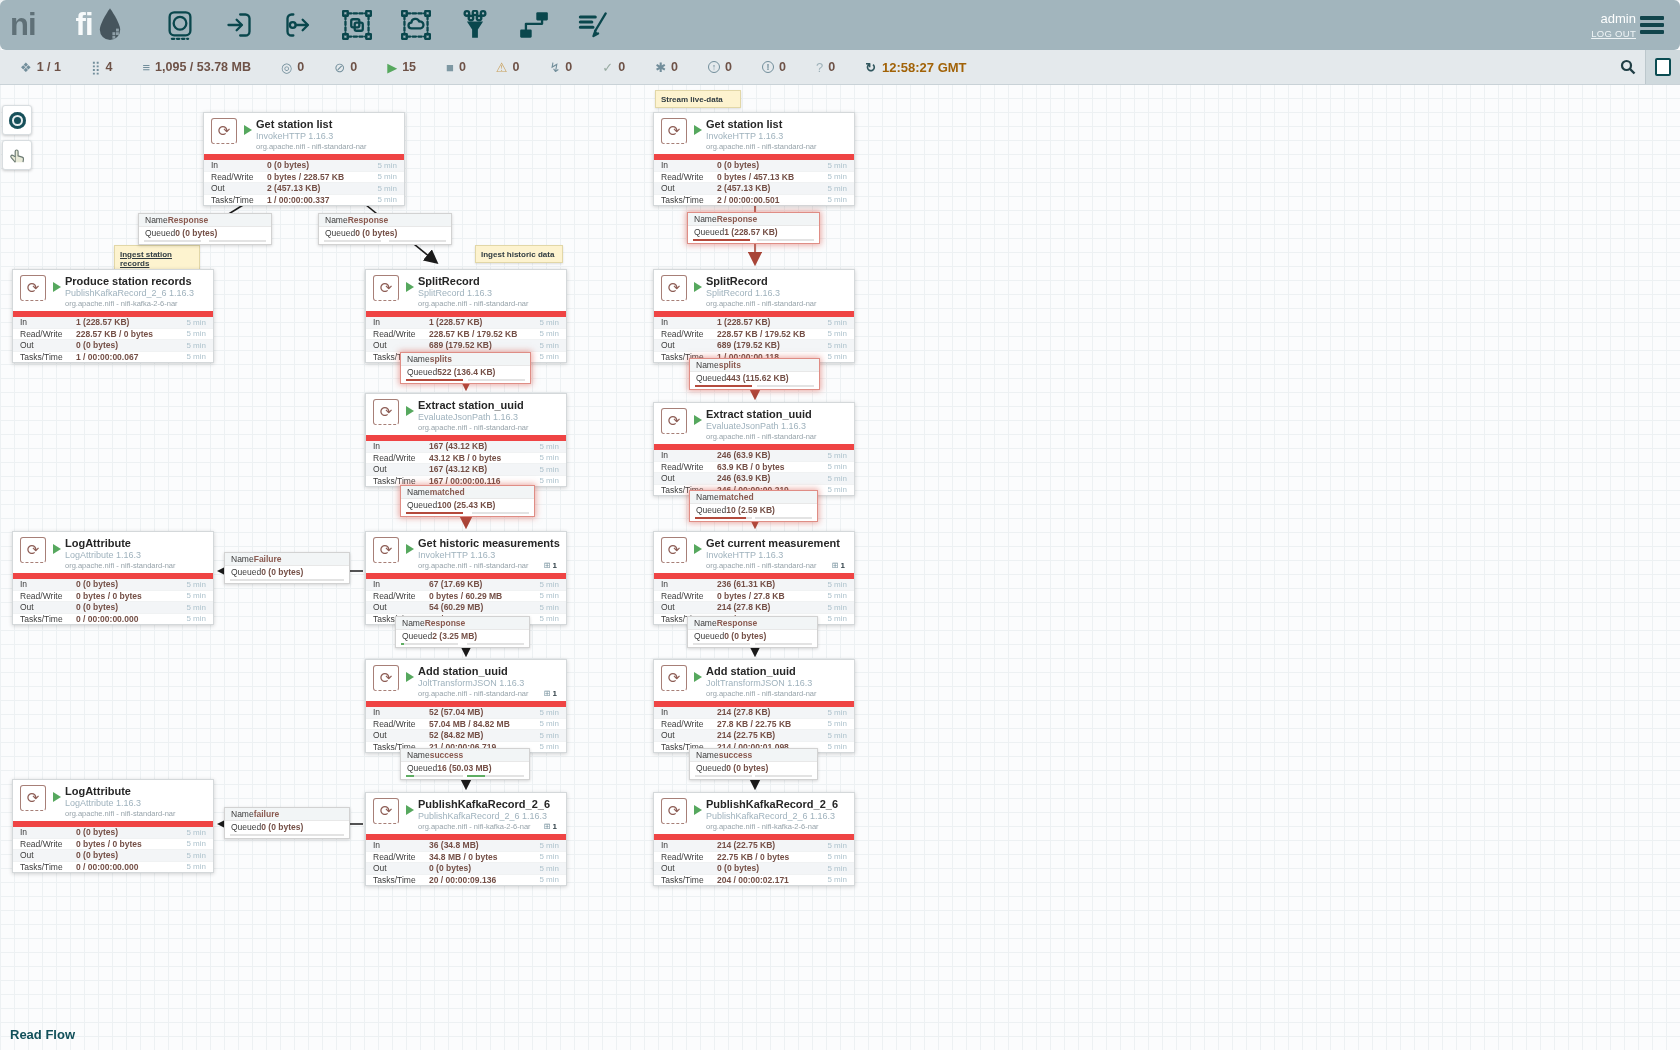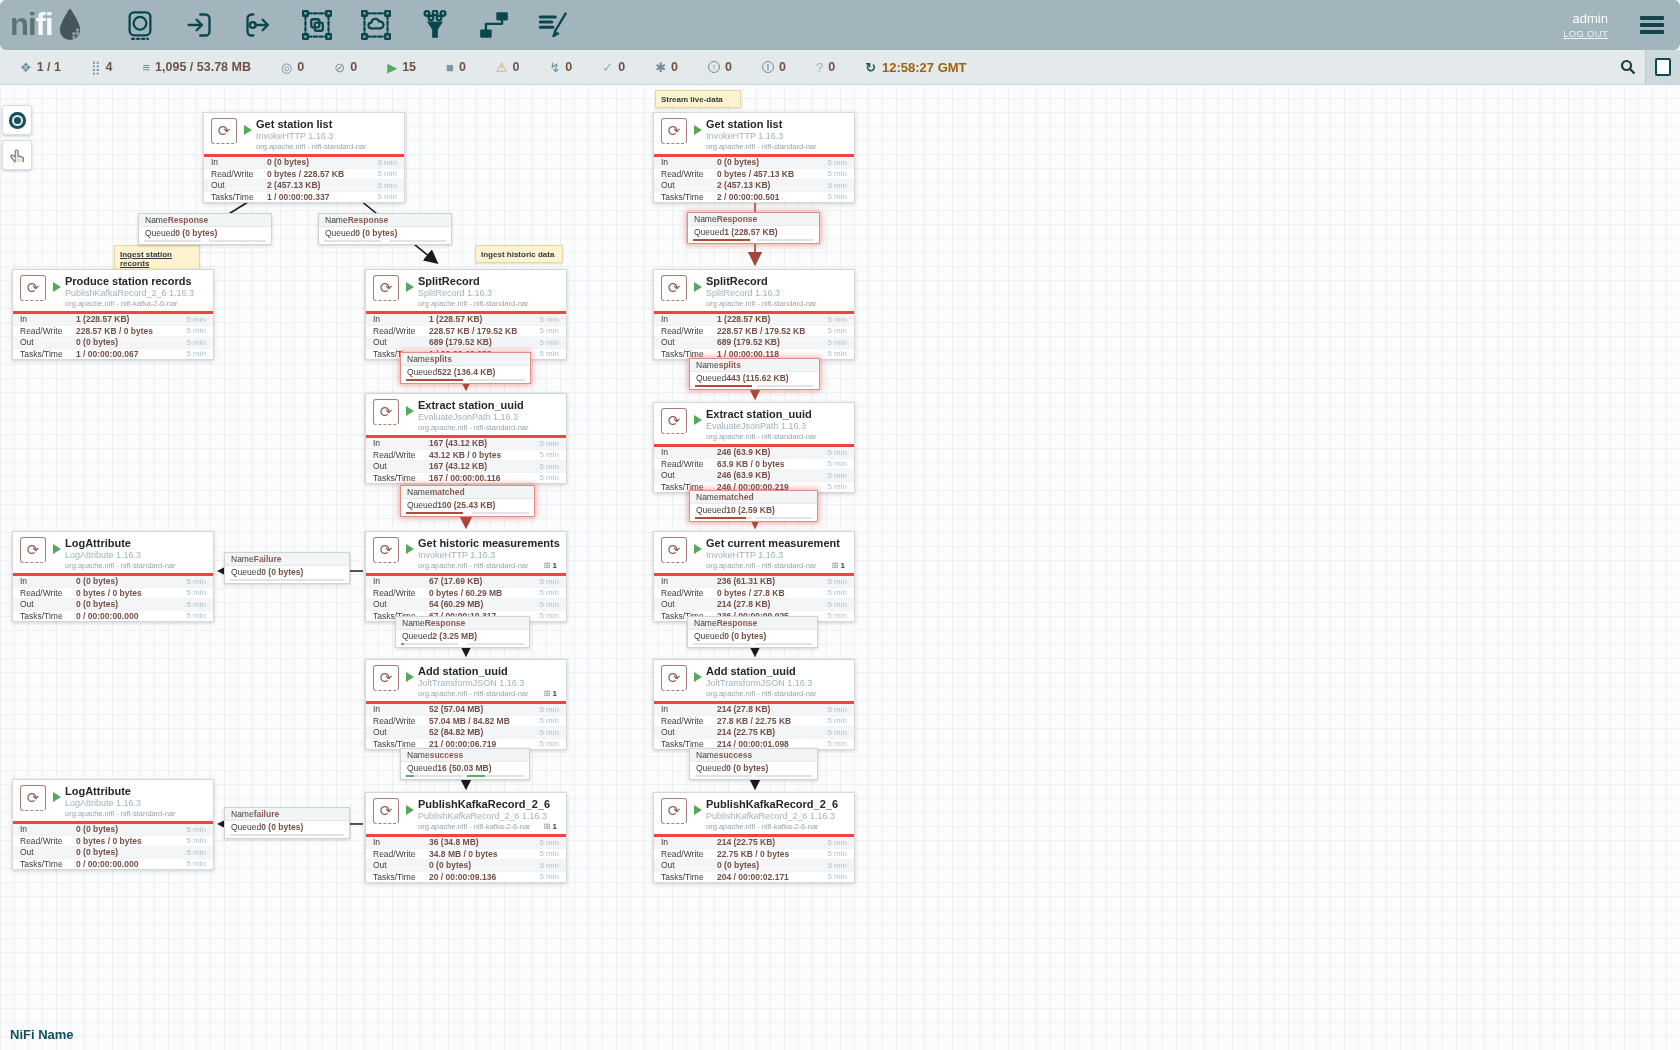--- a/index.html
+++ b/index.html
@@ -11,26 +11,26 @@
     background-image:linear-gradient(#edf1f3 1px,transparent 1px),
                      linear-gradient(90deg,#edf1f3 1px,transparent 1px);
     background-size:14px 14px;background-position:0 84px;}
   #edges{position:absolute;left:0;top:0;width:1680px;height:1050px;pointer-events:none;}
 
   
   .header{position:absolute;left:0;top:0;right:0;height:50px;background:#a2b5bd;z-index:20;
           display:flex;align-items:center;border-radius:6px;}
   .logo{display:flex;align-items:flex-end;margin-left:10px;user-select:none;}
   .logo .ni{font-size:31px;font-weight:700;color:#5f7077;letter-spacing:-1px;line-height:40px;}
-  .logo .fi{font-size:31px;font-weight:700;color:#f7fafb;letter-spacing:-1px;line-height:40px;}
+  .logo .fi{font-size:31px;font-weight:700;color:#f7fafb;letter-spacing:-1px;line-height:40px;padding-left:40px;}
   .logo svg{margin-left:2px;margin-bottom:2px;}
   .toolbar{display:flex;align-items:center;gap:29px;margin-left:40px;}
   .tool{width:30px;height:34px;display:flex;align-items:center;justify-content:center;cursor:pointer;}
   .tool svg{stroke:#0a474d;fill:none;stroke-width:2;stroke-linecap:round;stroke-linejoin:round;}
-  .hdr-right{margin-left:auto;display:flex;align-items:center;margin-right:12px;gap:28px;}
+  .hdr-right{margin-left:auto;display:flex;align-items:center;margin-right:12px;gap:0;}
   .who{display:flex;flex-direction:column;align-items:flex-end;gap:2px;}
   .who .admin{color:#fdfefe;font-size:13px;}
   .who .logout{color:#eef4f6;font-size:9.5px;text-decoration:underline;cursor:pointer;letter-spacing:.3px;}
   .burger{display:flex;flex-direction:column;gap:3px;cursor:pointer;padding:4px;}
   .burger span{display:block;width:24px;height:4px;background:#12454c;border-radius:1px;}
 
   
   .statusbar{position:absolute;left:0;top:50px;right:0;height:34px;background:#e4e9ec;
              border-bottom:1px solid #c9d2d7;z-index:20;display:flex;align-items:center;}
   .status-left{display:flex;align-items:center;gap:30px;margin-left:20px;flex:1;}
@@ -68,21 +68,21 @@
   .p-run{width:0;height:0;border-left:8px solid #56a85e;border-top:5px solid transparent;
          border-bottom:5px solid transparent;margin:7px 4px 0 7px;flex:0 0 auto;}
   .p-titles{flex:1;min-width:0;}
   .p-title{font-size:11px;font-weight:600;color:#262626;line-height:12px;white-space:nowrap;}
   .p-type{font-size:9px;color:#9fb2bd;line-height:10px;margin-top:1px;white-space:nowrap;}
   .p-meta-row{display:flex;align-items:flex-end;}
   .p-bundle{font-size:7.5px;color:#97a3aa;line-height:9px;margin-top:1px;flex:1;white-space:nowrap;}
   .p-badge{display:flex;align-items:center;gap:2px;margin-right:2px;}
   .p-badge-icon{font-size:8px;color:#728e9b;}
   .p-badge-count{font-size:8px;font-weight:700;color:#33424a;}
-  .p-stats{border-top:3px solid #ef4444;}
+  .p-stats{border-top:6px solid #ef4444;}
   .p-row{display:flex;align-items:center;height:10.5px;font-size:8.5px;border-top:1px solid #f0f2f3;}
   .p-row:first-child{border-top:none;}
   .p-row:nth-child(odd){background:#f3f5f7;}
   .p-row-label{width:56px;padding-left:7px;color:#3c3c3c;flex:0 0 auto;}
   .p-row-value{flex:1;color:#744f46;font-weight:600;white-space:nowrap;}
   .p-row-window{width:32px;padding-right:7px;text-align:right;color:#aec3cd;font-size:8px;flex:0 0 auto;}
 
   
   .connection{position:absolute;background:#fff;border:1px solid #d2d2d2;box-shadow:0 1px 3px rgba(0,0,0,.16);
               z-index:4;box-sizing:border-box;cursor:pointer;}
@@ -1139,14 +1139,14 @@
   <div class="pal nav">
     <span class="nav-dot"></span>
   </div>
   <div class="pal op">
     <svg width="18" height="18" viewBox="0 0 20 20">
       <path d="M8 18 8 6 a1.6 1.6 0 0 1 3.2 0 v5 l4.6 1.4 a2 2 0 0 1 1.4 2 l-.5 3.6" fill="#e8ead8" stroke="#6b7a72" stroke-width="1.3" stroke-linejoin="round"></path>
       <path d="M8 12 5.2 10.4a1.5 1.5 0 0 0-1.6 2.5L8 18" fill="#e8ead8" stroke="#6b7a72" stroke-width="1.3" stroke-linejoin="round"></path>
     </svg>
   </div>
 
-  <div class="breadcrumb">NiFi Name</div>
+  <div class="breadcrumb">Read Flow</div>
 </div>
 
 </body></html>

